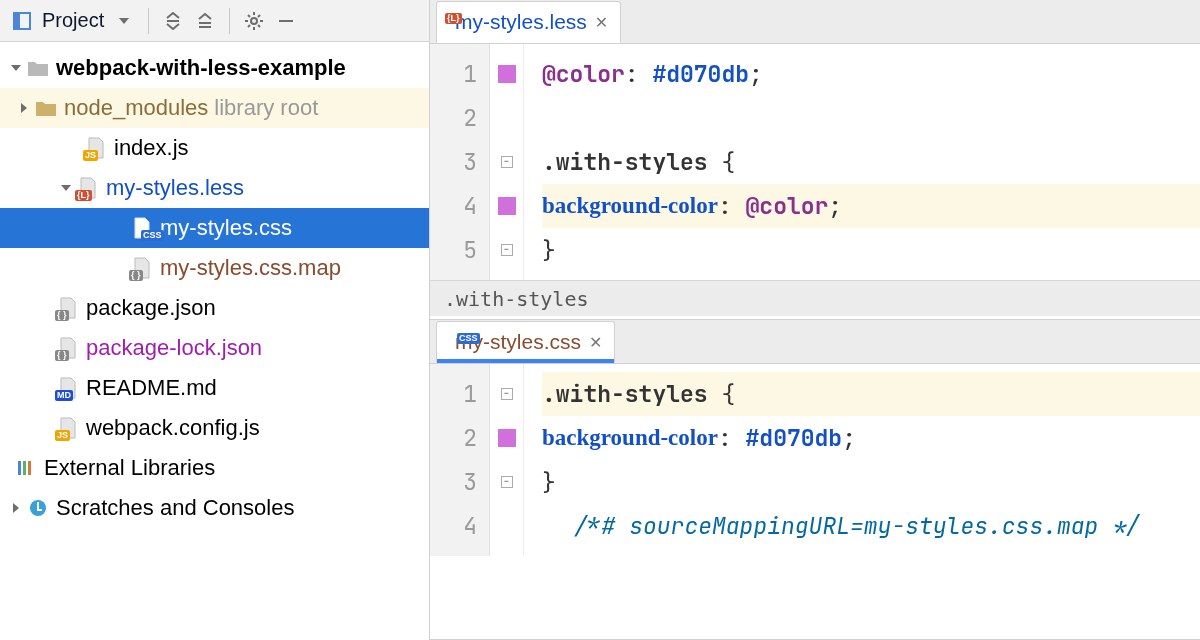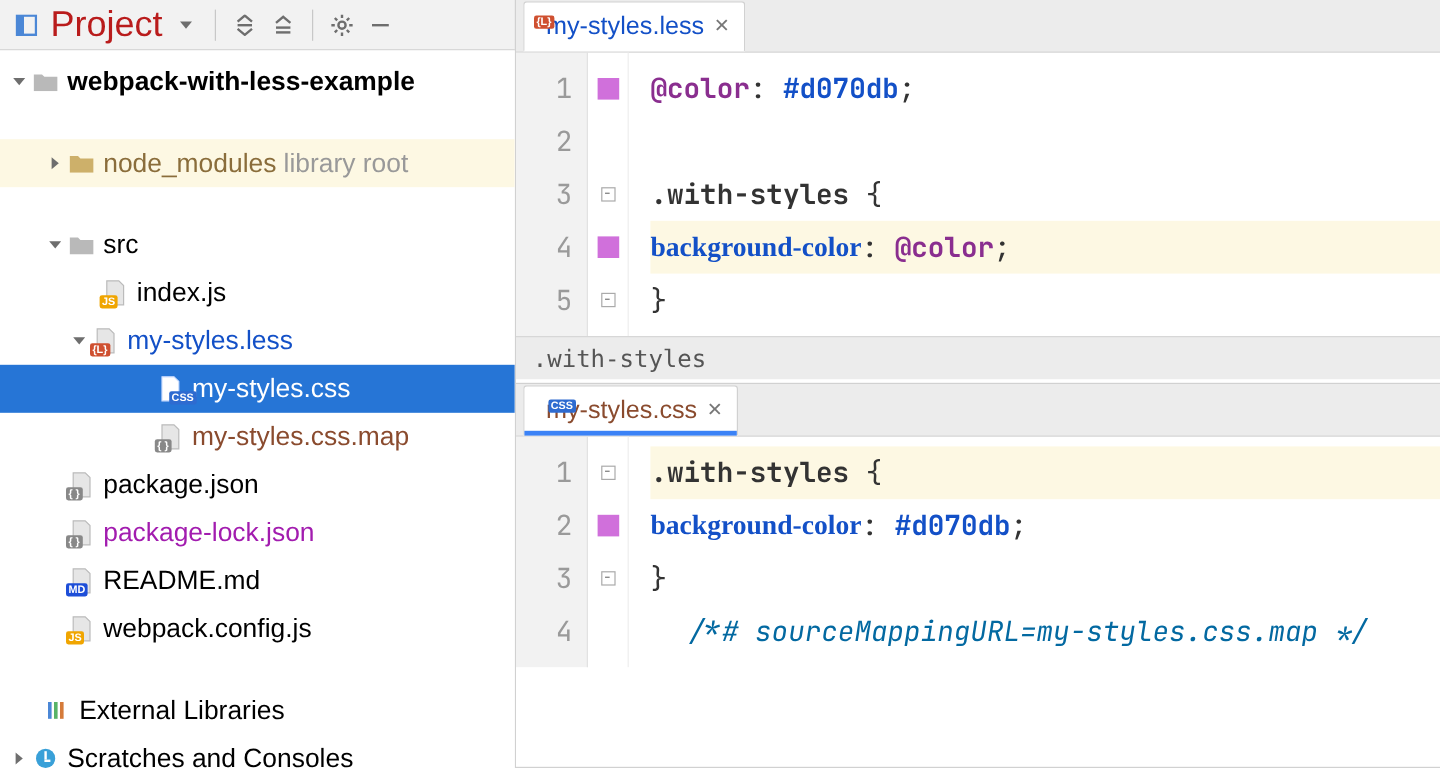--- a/index.html
+++ b/index.html
@@ -3,39 +3,39 @@
 <meta charset="utf-8">
 <style>
   * { margin: 0; padding: 0; box-sizing: border-box; }
   html, body { width: 1200px; height: 640px; font-family: "Segoe UI", Arial, sans-serif; background: #fff; color: #000; overflow: hidden; }
   .root { display: flex; width: 100%; height: 100%; }
 
   
   .sidebar { width: 430px; flex: 0 0 430px; border-right: 1px solid #d1d1d1; display: flex; flex-direction: column; background: #f2f2f2; }
   .sidebar-header { height: 42px; display: flex; align-items: center; padding: 0 8px; border-bottom: 1px solid #d1d1d1; gap: 4px; }
   .tool-ico { width: 28px; height: 28px; display: inline-flex; align-items: center; justify-content: center; color: #6e6e6e; }
-  .sidebar-title { font-size: 30px; color: #b91c1c; margin: 0 2px 0 2px; }
+  .sidebar-title { font-size: 20px; color: #0f172a; margin: 0 2px 0 2px; }
   .sidebar-sep { width: 1px; height: 26px; background: #c8c8c8; margin: 0 6px; }
 
   .tree { flex: 1; background: #fff; font-size: 22px; line-height: 1; padding-top: 6px; overflow: hidden; }
   .row { display: flex; align-items: center; height: 40px; padding-left: 6px; white-space: nowrap; }
   .row .arrow { width: 20px; display: inline-flex; justify-content: center; color: #6e6e6e; }
   .row .icon { width: 24px; display: inline-flex; justify-content: center; margin-right: 6px; }
   .row .label { }
   .bold { font-weight: 700; }
   .muted-folder { color: #8a6d3b; }
   .lib-root { color: #999; font-weight: 400; }
   .fname-less { color: #1350c7; }
   .fname-derived { color: #8a4b2e; }
   .fname-pkg-lock { color: #a21caf; }
   .row.selected { background: #2675d6; color: #fff; }
   .row.selected .fname-derived { color: #fff; }
   .row.lib-row { background: #fdf8e3; }
 
-  .indent-1 { padding-left: 36px; margin-top: 28px; }
+  .indent-1 { padding-left: 14px; }
   .indent-2 { padding-left: 56px; }
   .indent-3 { padding-left: 84px; }
   .indent-4 { padding-left: 130px; }
 
   
   .ficon { position: relative; width: 22px; height: 22px; }
   .ficon .sheet { position: absolute; inset: 0; }
   .ficon .badge { position: absolute; left: -2px; bottom: -2px; font-size: 9px; font-weight: 700; padding: 0 2px; border-radius: 2px; color: #fff; line-height: 11px; }
   .badge-js { background: #f0a500; color: #222; }
   .badge-less { background: #cf5030; }
@@ -157,33 +157,20 @@
             </svg>
           </span>
         <span class="icon">
             <svg width="20" height="16" viewBox="0 0 20 16">
               <path d="M0 2h7l2 2h11v12H0z" fill="#cdb06a"></path>
             </svg>
           </span>
         <span class="label muted-folder">node_modules</span>
         <span class="label lib-root" style="margin-left:6px">library root</span>
       </div>
-      <div class="row indent-1">
-        <span class="arrow">
-            <svg width="12" height="12" viewBox="0 0 12 12">
-              <polygon points="1,3 11,3 6,9" fill="#6e6e6e"></polygon>
-            </svg>
-          </span>
-        <span class="icon">
-            <svg width="20" height="16" viewBox="0 0 20 16">
-              <path d="M0 2h7l2 2h11v12H0z" fill="#b9b9b9"></path>
-            </svg>
-          </span>
-        <span class="label">src</span>
-      </div>
       <div class="row indent-3">
         <span class="icon">
             <span class="ficon">
               <svg class="sheet" viewBox="0 0 22 22">
                 <path d="M4 1h10l4 4v16H4z" fill="#e6e6e6" stroke="#bbb"></path>
               </svg>
               <span class="badge badge-js">JS</span>
             </span>
           </span>
         <span class="label">index.js</span>

